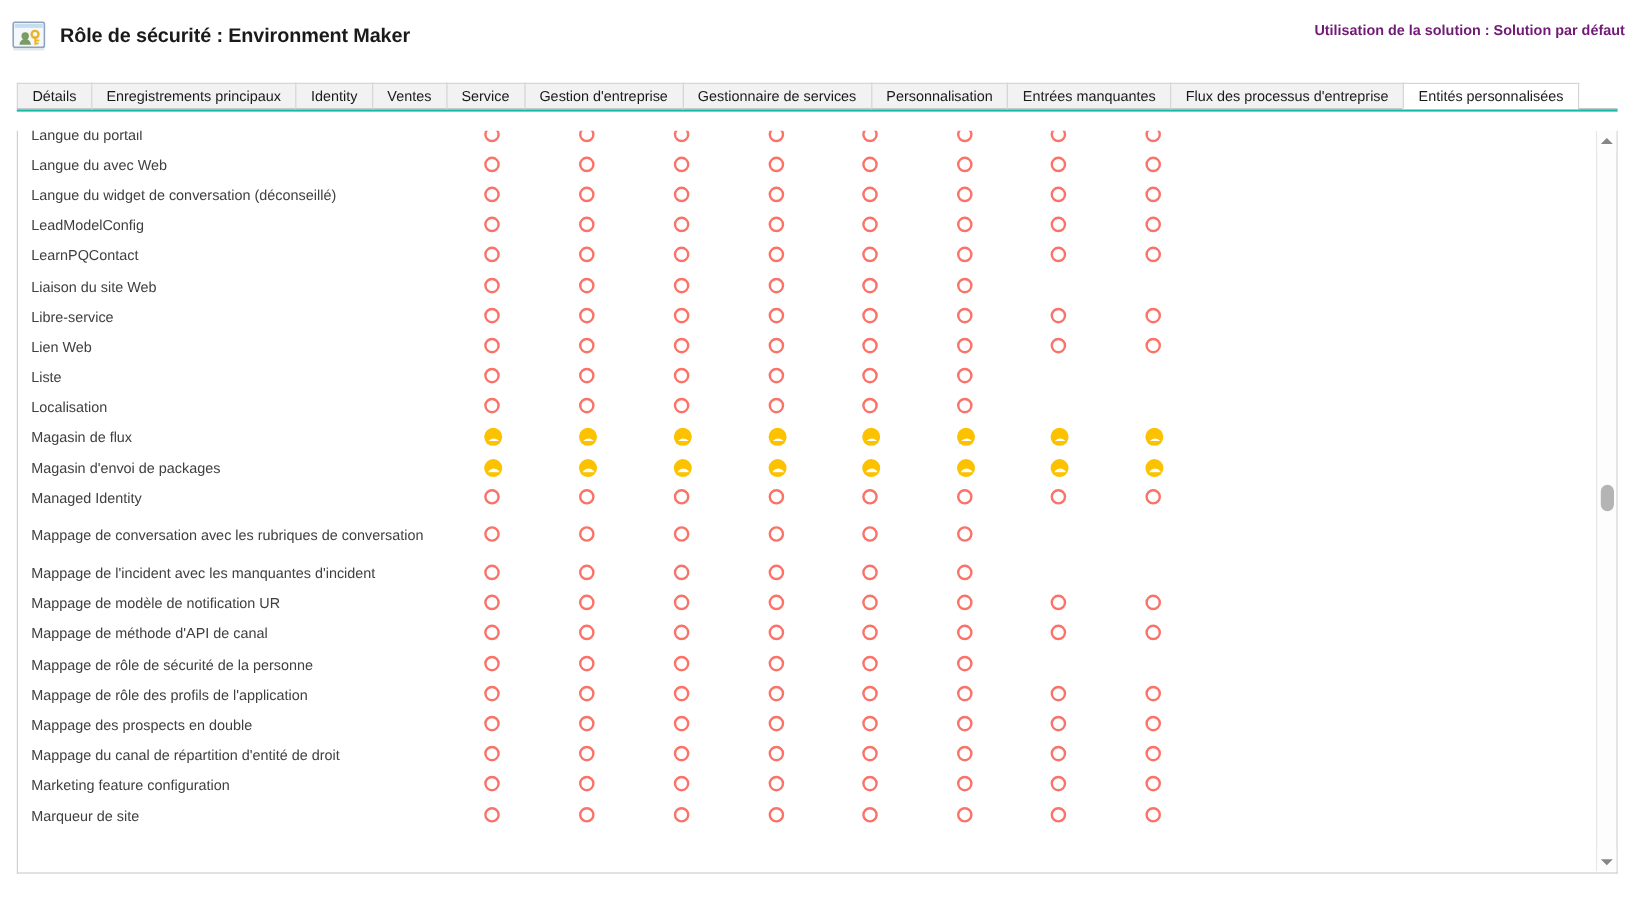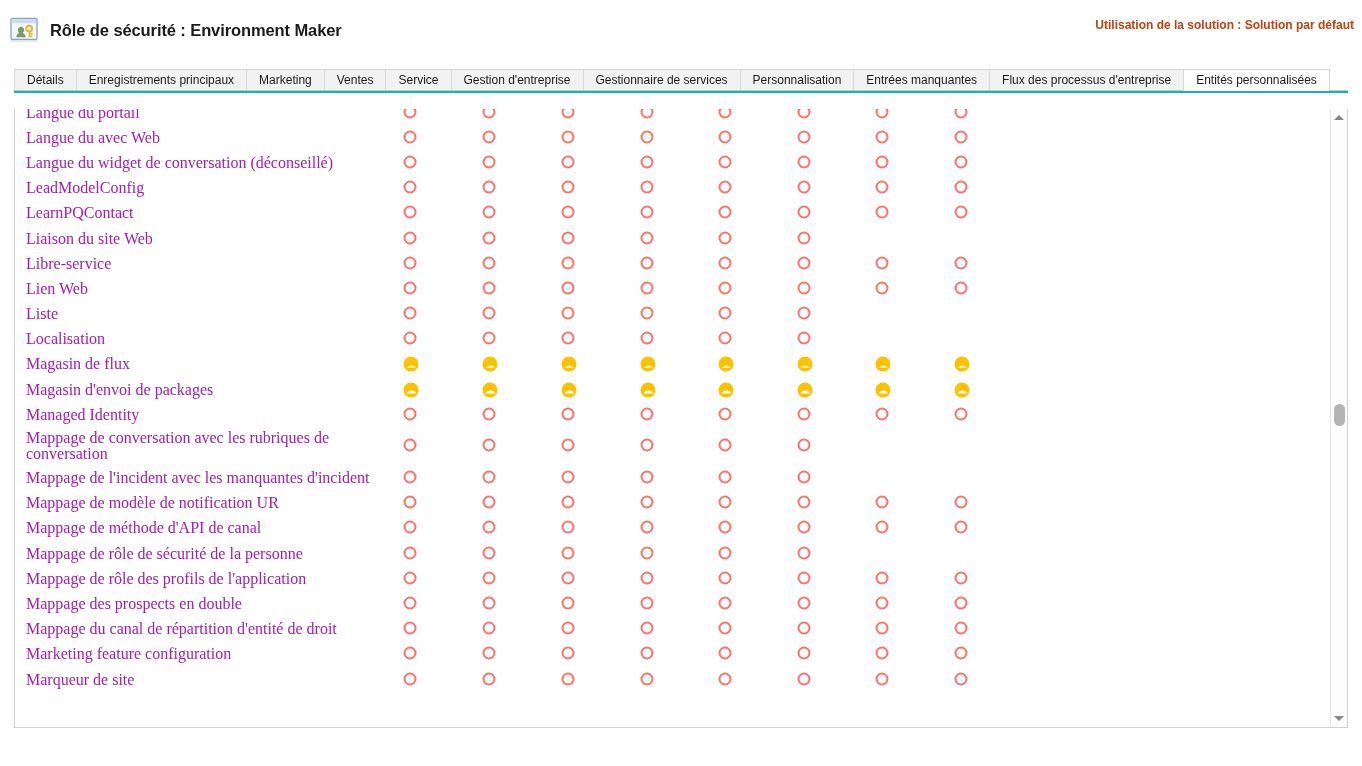--- a/index.html
+++ b/index.html
@@ -49,21 +49,21 @@
     letter-spacing: -0.1px;
     white-space: nowrap;
   }
 
   .header-right {
     position: absolute;
     right: 8px;
     top: 18px;
     font-size: 12px;
     font-weight: bold;
-    color: #c2410c;
+    color: #701a75;
     white-space: nowrap;
   }
 
   
   .tabstrip {
     position: absolute;
     left: 14px;
     top: 71px;
     width: 1334px;
     height: 22px;
@@ -139,24 +139,23 @@
     align-items: center;
     min-height: 25.2px;
     box-sizing: border-box;
   }
 
   .row .row-label {
     width: 365px;
     flex: 0 0 365px;
     padding-left: 11px;
     box-sizing: border-box;
-    font-size: 16px;
-    color: #a21caf;
+    font-size: 12px;
+    color: #404040;
     line-height: 16px;
-    font-family: Liberation Serif, serif;
   }
 
   .row.two-line { min-height: 38px; }
 
   .cells {
     position: relative;
     flex: 1 1 auto;
     height: 100%;
     display: block;
   }
@@ -282,21 +281,21 @@
         </svg>
       </span>
       <span class="page-title">Rôle de sécurité : Environment Maker</span>
     </div>
     <div class="header-right">Utilisation de la solution : Solution par défaut</div>
   </div>
 
   <div class="tabstrip" id="tabstrip">
       <div class="tab">Détails</div>
       <div class="tab">Enregistrements principaux</div>
-      <div class="tab">Marketing</div>
+      <div class="tab">Identity</div>
       <div class="tab">Ventes</div>
       <div class="tab">Service</div>
       <div class="tab">Gestion d'entreprise</div>
       <div class="tab">Gestionnaire de services</div>
       <div class="tab">Personnalisation</div>
       <div class="tab">Entrées manquantes</div>
       <div class="tab">Flux des processus d'entreprise</div>
       <div class="tab active">Entités personnalisées</div>
       <div class="tabstrip-filler"></div>
     </div>

